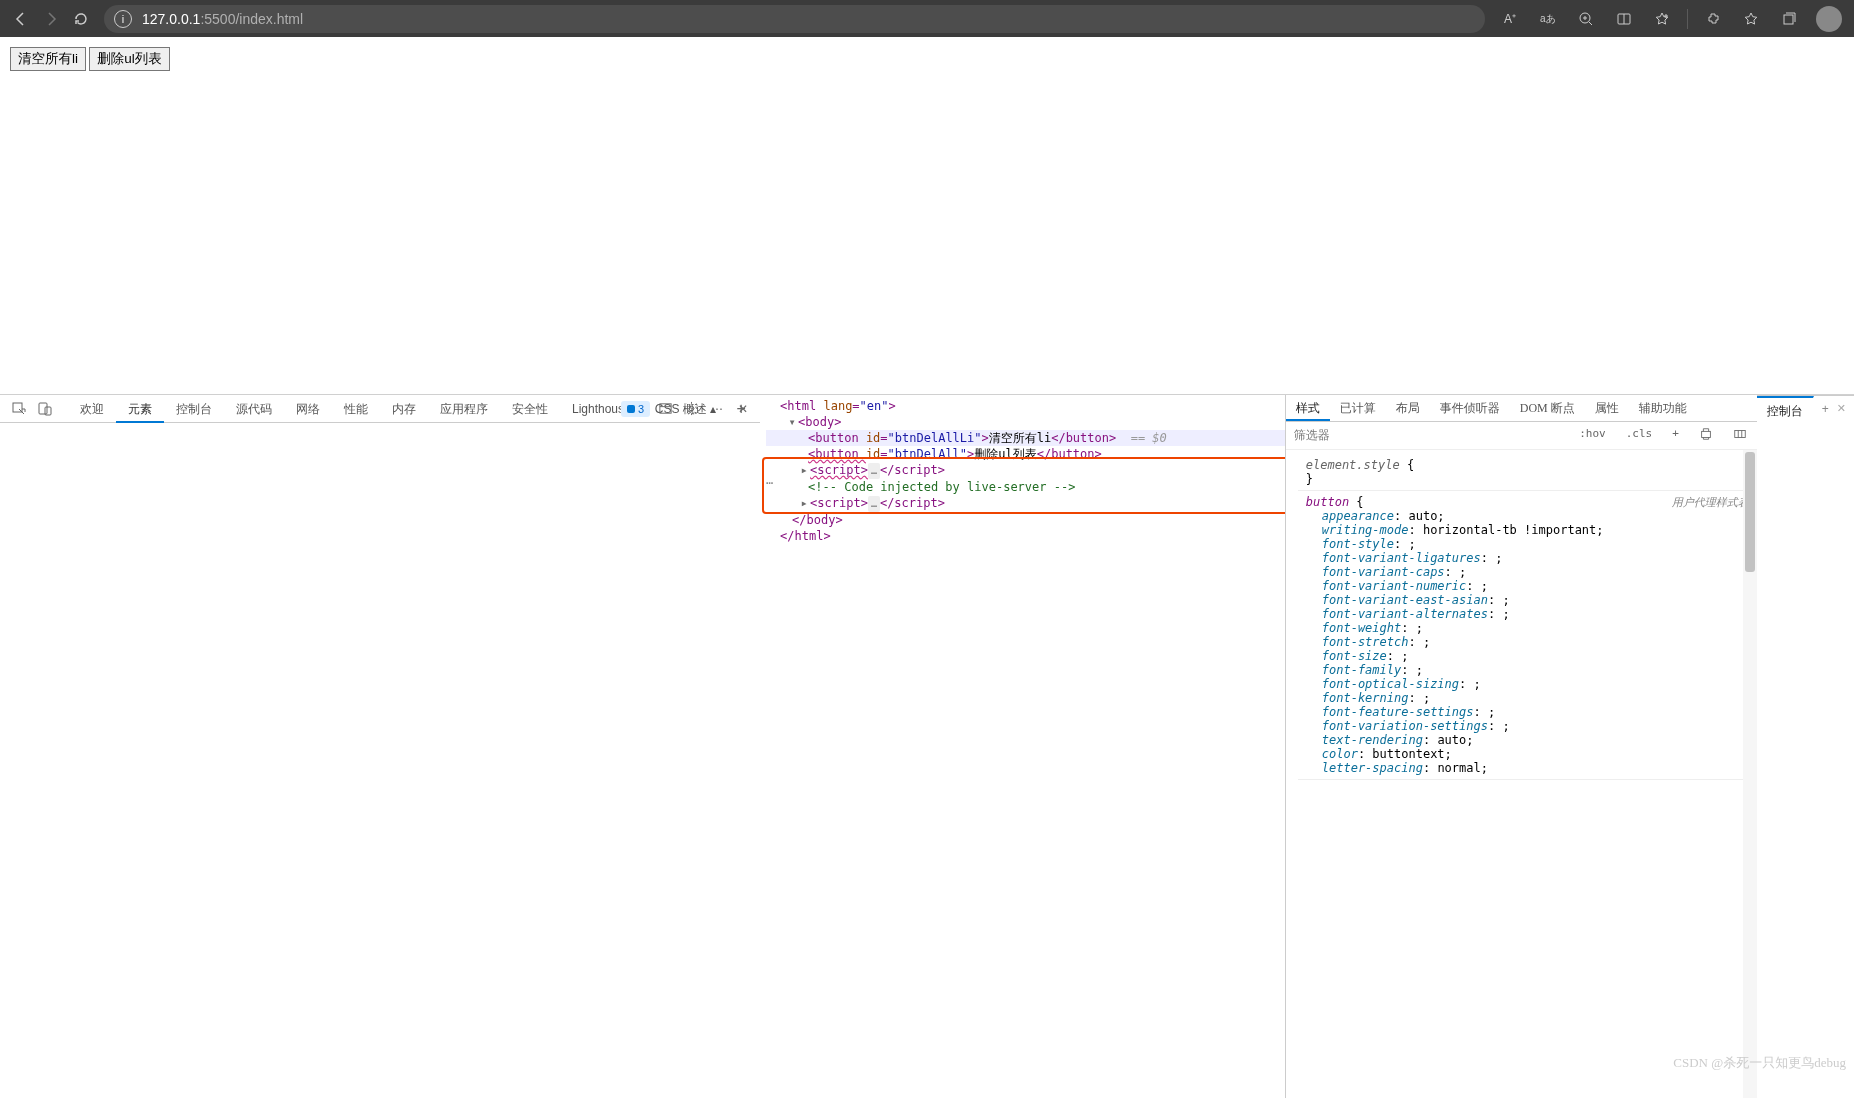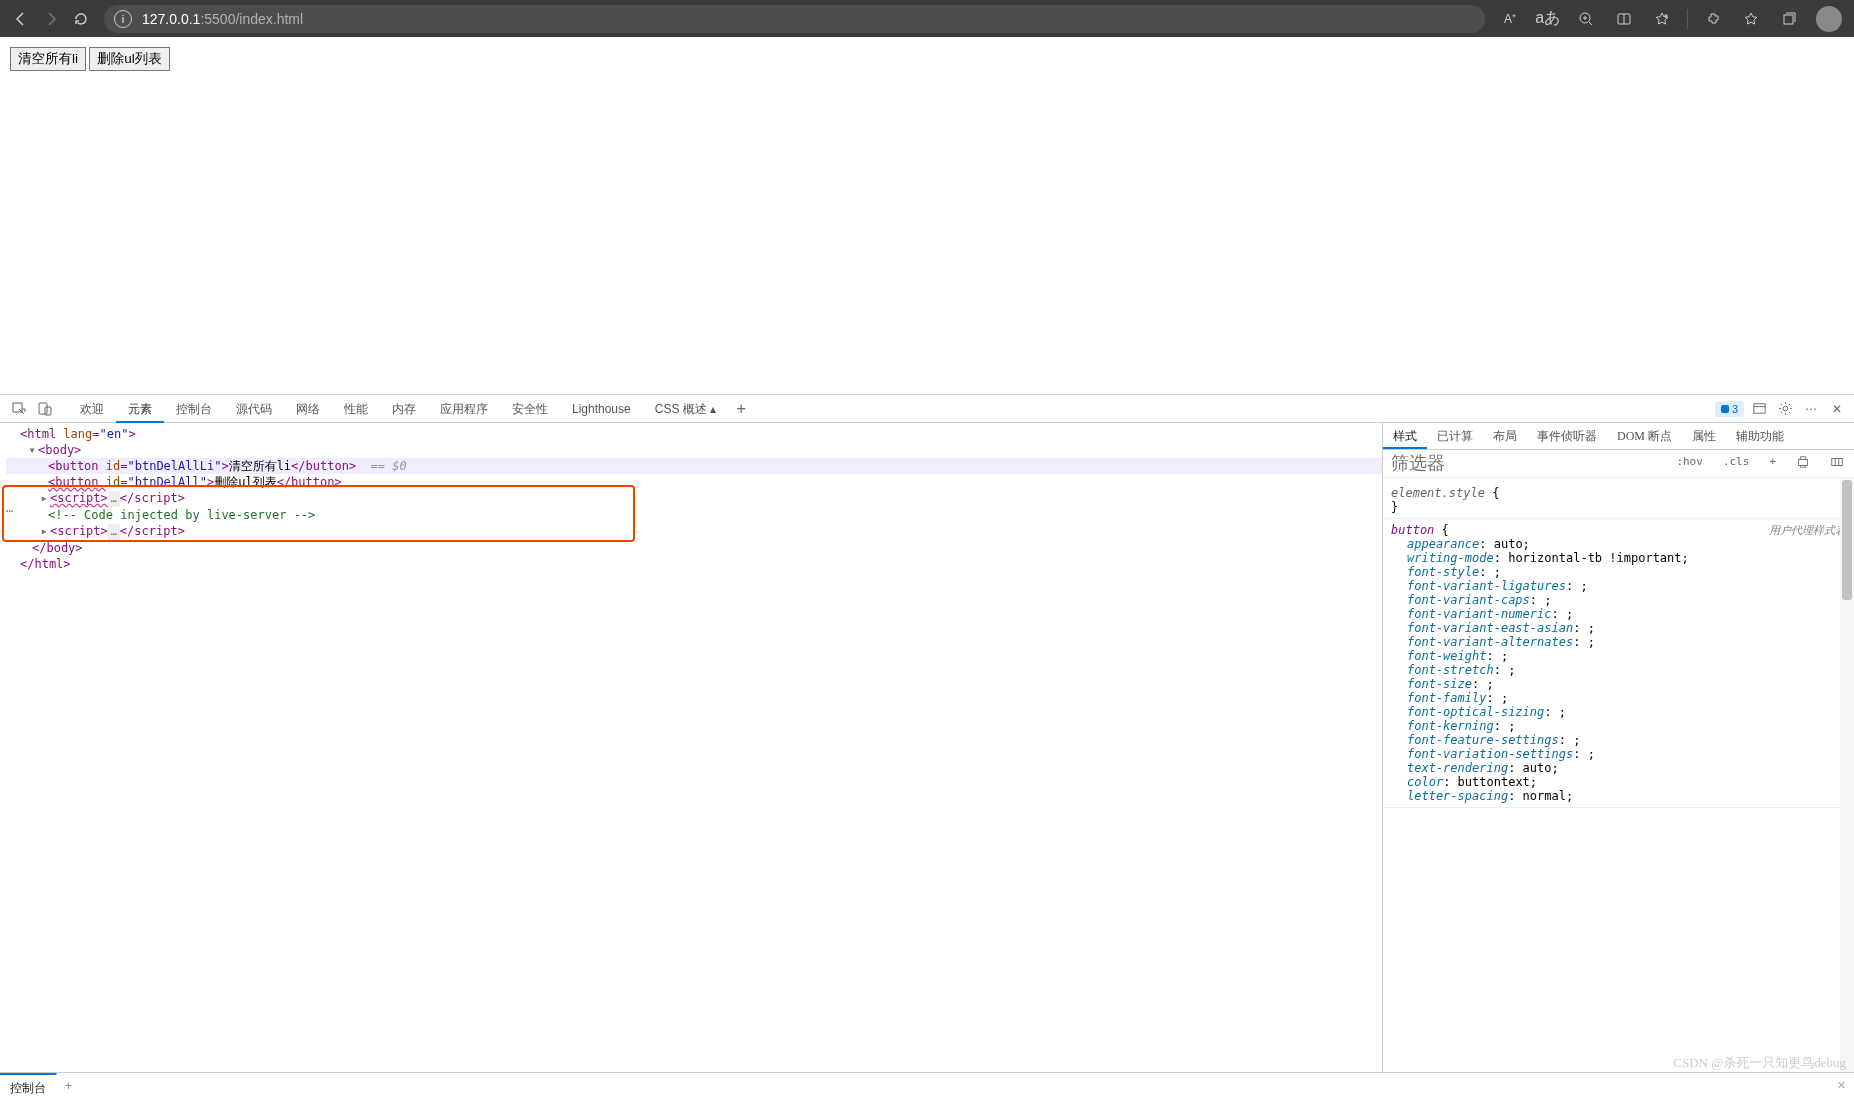--- a/index.html
+++ b/index.html
@@ -16,21 +16,21 @@
   .right-icons { display: flex; align-items: center; gap: 4px; }
   .right-icons .nav-btn { width: 34px; }
   .divider { width: 1px; height: 20px; background: #5a5a5a; margin: 0 4px; }
   .avatar { width: 26px; height: 26px; border-radius: 50%; background: #888; margin: 0 6px; }
 
   
   .viewport { background: #fff; padding: 10px; }
   .page-btn { font-family: Arial,"Microsoft YaHei",sans-serif; font-size: 13.5px; background: #efefef; border: 1px solid #777; padding: 2px 7px; cursor: pointer; }
 
   
-  .devtools { position: absolute; left: 0; right: 0; top: 394px; bottom: 0; background: #fff; display: flex; flex-direction: column; border-top: 1px solid #d0d0d0; }
+  .devtools { position: absolute; left: 0; right: 0; top: 394px; bottom: 0; background: #fff; display: flex; border-top: 1px solid #d0d0d0; }
   .dt-tabs { height: 28px; display: flex; align-items: center; border-bottom: 1px solid #ccc; padding: 0 6px; font-size: 12px; color: #555; position: relative; }
   .dt-tool { width: 26px; height: 26px; display: flex; align-items: center; justify-content: center; cursor: pointer; }
   .dt-tab { padding: 0 12px; height: 28px; line-height: 28px; cursor: pointer; }
   .dt-tab.active { color: #333; border-bottom: 2px solid #0078d4; }
   .dt-right { position: absolute; right: 6px; display: flex; align-items: center; gap: 4px; }
   .issue-badge { background: #def; color: #0066cc; border-radius: 3px; padding: 2px 6px; font-size: 11px; display: flex; align-items: center; gap: 3px; }
   .issue-badge::before { content: ''; width: 8px; height: 8px; background: #0078d4; border-radius: 2px; }
   .gear, .dots, .closex { width: 22px; height: 22px; display: flex; align-items: center; justify-content: center; cursor: pointer; color: #666; }
 
   
@@ -58,24 +58,24 @@
   .crumb { height: 22px; border-top: 1px solid #ccc; display: flex; align-items: center; font-size: 12px; color: #666; }
   .crumb span { padding: 0 8px; cursor: pointer; border-right: 0; height: 100%; display: flex; align-items: center; }
   .crumb span.sel { background: #eee; color: #333; }
 
   
   .styles-pane { width: 472px; border-left: 1px solid #ccc; display: flex; flex-direction: column; font-family: Consolas, monospace; font-size: 12px; position: relative; }
   .style-tabs { height: 27px; display: flex; border-bottom: 1px solid #ccc; font-family: "Segoe UI","Microsoft YaHei"; font-size: 12px; color: #555; }
   .style-tab { padding: 0 10px; line-height: 27px; cursor: pointer; }
   .style-tab.active { border-bottom: 2px solid #0078d4; color: #222; }
   .filter-row { height: 28px; display: flex; align-items: center; border-bottom: 1px solid #eee; }
-  .filter-input { flex: 1; border: none; outline: none; padding: 0 8px; font-size: 18px; color: #888; font-family: "Segoe UI","Microsoft YaHei"; }
+  .filter-input { flex: 1; border: none; outline: none; padding: 0 8px; font-size: 12px; color: #888; font-family: "Segoe UI","Microsoft YaHei"; }
   .filter-btns { display: flex; gap: 12px; padding-right: 6px; color: #666; font-size: 11px; }
   .filter-btns span { cursor: pointer; padding: 2px 4px; }
-  .rules { flex: 1; overflow: auto; padding: 4px 0; }
+  .rules { flex: 1; overflow: auto; padding: 4px 0; margin-left: 12px; }
   .rule-block { padding: 4px 8px; border-bottom: 1px solid #eee; }
   .selector { color: #666; font-style: italic; }
   .rule-block.ua .selector { color: #881280; font-style: italic; }
   .rule-origin { float: right; font-style: italic; color: #888; font-size: 11px; }
   .prop { padding-left: 16px; color: #000; }
   .prop .pname { color: #0b6e99; font-style: italic; }
   .prop .pval { color: #000; }
   .scrollbar-stub { width: 14px; position: absolute; right: 0; top: 55px; bottom: 0; background: #f6f6f6; }
   .scrollbar-thumb { width: 10px; margin: 2px; background: #c2c2c2; border-radius: 3px; height: 120px; }
 
@@ -107,21 +107,21 @@
         <path d="M3 8a5 5 0 1 1 1.5 3.5M3 13v-3h3" stroke-width="1.5"></path>
       </svg>
     </div>
   <div class="url-bar">
     <span class="url-icon">i</span>
     <span class="url-host">127.0.0.1</span>
       <span class="url-rest">:5500/index.html</span>
   </div>
   <div class="right-icons">
     <div class="nav-btn" style="font-size:12px;color:#ccc">A⁺</div>
-    <div class="nav-btn" style="font-size:16px;color:#ccc">aあ</div>
+    <div class="nav-btn" style="font-size:10px;color:#ccc">aあ</div>
     <div class="nav-btn">
         <svg width="16" height="16" viewBox="0 0 16 16" stroke="#ccc" fill="none">
           <circle cx="7" cy="7" r="5"></circle>
           <path d="M11 11l3 3M5 7h4M7 5v4"></path>
         </svg>
       </div>
     <div class="nav-btn">
         <svg width="16" height="16" viewBox="0 0 16 16" stroke="#ccc" fill="none">
           <rect x="2" y="3" width="12" height="10" rx="1"></rect>
           <path d="M8 3v10"></path>

